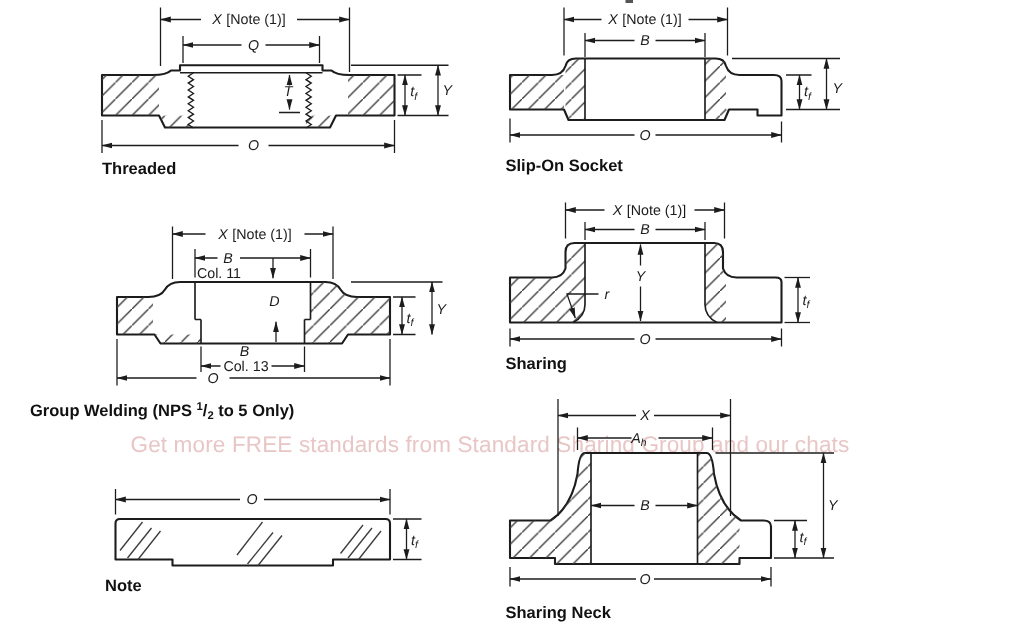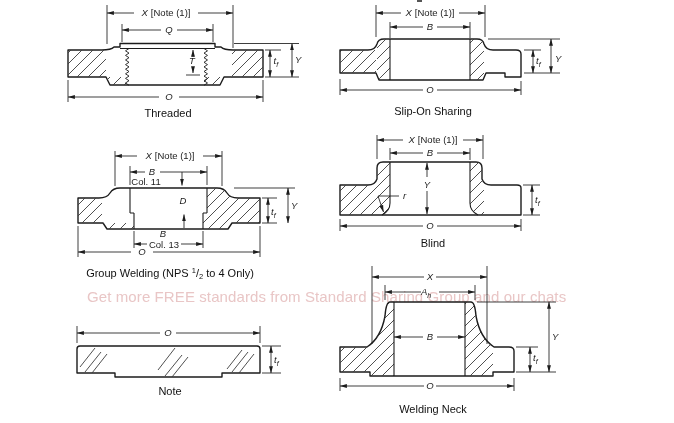--- a/index.html
+++ b/index.html
@@ -9,21 +9,21 @@
   svg text{font-family:"Liberation Sans",sans-serif;font-size:9.5px;fill:#1c1c1c;}
   .it{font-style:italic;}
   .nt{font-style:normal;}
   .sub{font-style:italic;font-size:7px;}
   .o{fill:#fff;stroke:#1c1c1c;stroke-width:1.4;stroke-linejoin:round;}
   .h{fill:url(#hatch);stroke:none;}
   .d{stroke:#1c1c1c;stroke-width:1.1;fill:none;}
   .t{stroke:#1c1c1c;stroke-width:0.9;fill:none;}
   .m{stroke:#1c1c1c;stroke-width:0.85;fill:none;}
   .hl{stroke:#3c3c3c;stroke-width:0.9;}
-  .caption{position:absolute;font-weight:normal;font-size:11px;color:#111;text-align:center;
+  .caption{position:absolute;font-weight:bold;font-size:11px;color:#111;
            white-space:nowrap;}
   .caption sup{font-size:7.5px;vertical-align:4px;}
   .caption sub{font-size:7.5px;vertical-align:-2px;}
   .watermark{position:absolute;left:87px;top:288px;font-size:15px;color:#e9c6c6;
              white-space:nowrap;letter-spacing:0.1px;z-index:0;}
   .artifact{position:absolute;left:417px;top:0;width:5px;height:2px;background:#555;}
 </style>
 </head>
 <body>
 
@@ -316,19 +316,19 @@
     <g>
       <line class="m" x1="3" y1="122" x2="3" y2="135"></line>
       <line class="m" x1="177" y1="122" x2="177" y2="135"></line>
       <line class="m" x1="87" y1="130" x2="3" y2="130" marker-end="url(#arr)"></line>
       <line class="m" x1="99" y1="130" x2="177" y2="130" marker-end="url(#arr)"></line>
       <text class="it" x="93" y="133" text-anchor="middle">O</text>
     </g>
   </svg>
 
   <div class="caption" style="left:68px;top:107px;width:200px">Threaded</div>
-  <div class="caption" style="left:337px;top:105px;width:192px">Slip-On Sharing</div>
-  <div class="caption" style="left:20px;top:266px;width:300px"><span>Group Welding (NPS </span><sup>1</sup><span>/</span><sub>2</sub><span> to 4 Only)</span></div>
-  <div class="caption" style="left:337px;top:237px;width:192px">Blind</div>
+  <div class="caption" style="left:337px;top:105px;width:192px">Slip-On Socket</div>
+  <div class="caption" style="left:20px;top:266px;width:300px"><span>Group Welding (NPS </span><sup>1</sup><span>/</span><sub>2</sub><span> to 5 Only)</span></div>
+  <div class="caption" style="left:337px;top:237px;width:192px">Sharing</div>
   <div class="caption" style="left:70px;top:385px;width:200px">Note</div>
-  <div class="caption" style="left:337px;top:403px;width:192px">Welding Neck</div>
+  <div class="caption" style="left:337px;top:403px;width:192px">Sharing Neck</div>
 
 </div>
 
 </body></html>

